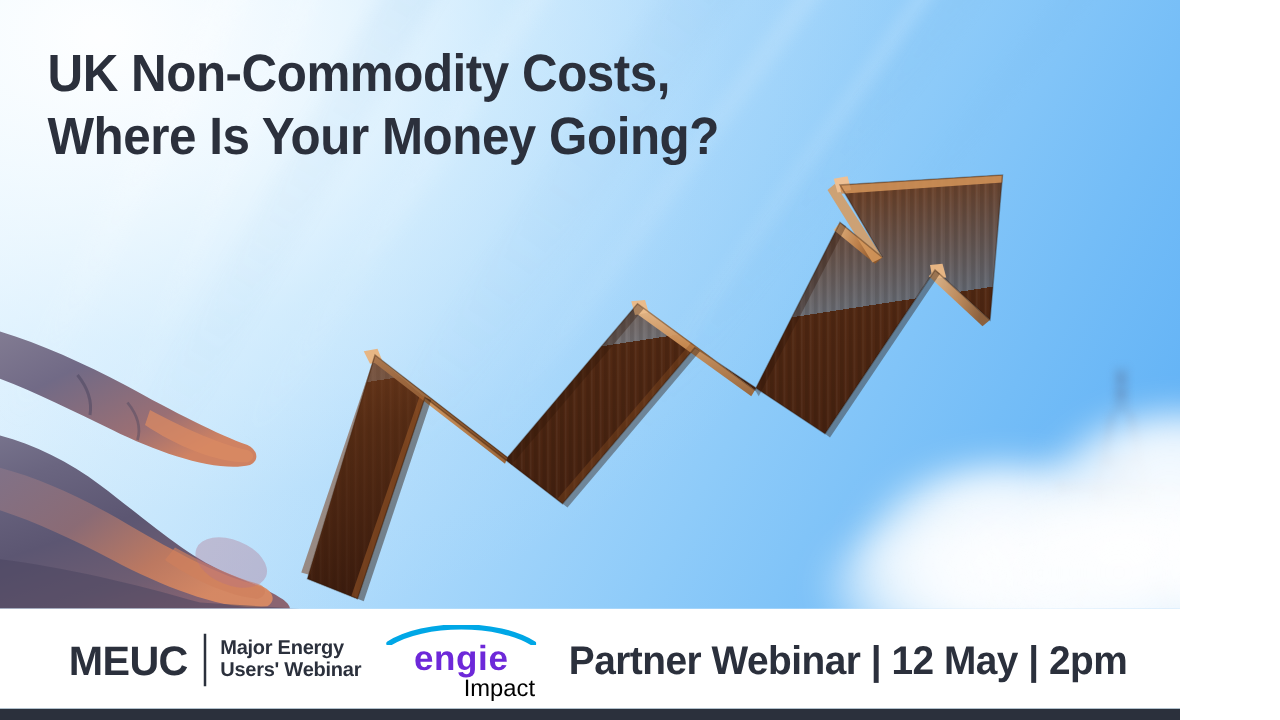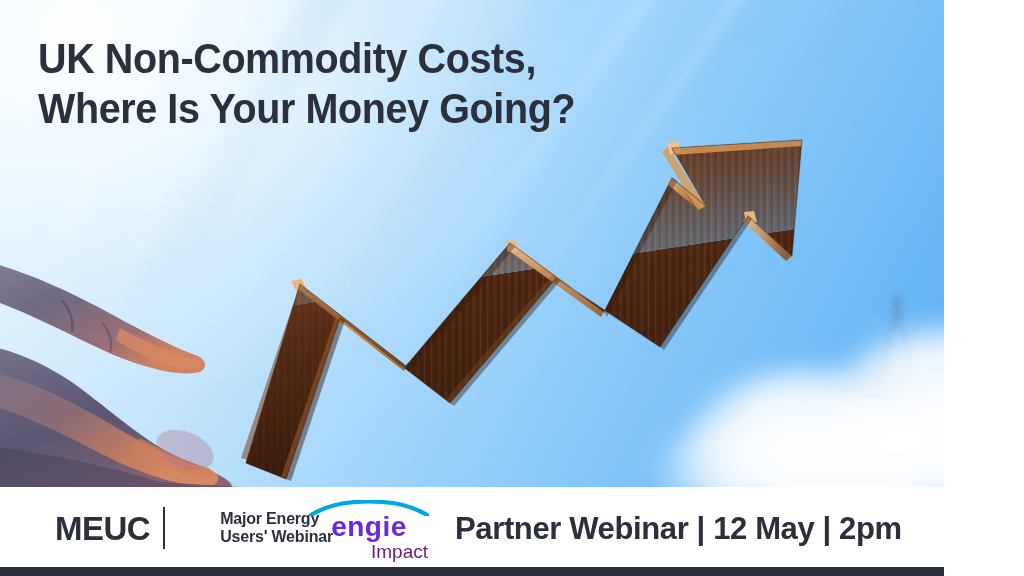--- a/index.html
+++ b/index.html
@@ -182,21 +182,20 @@
     background: #2b303c;
     margin: 0 11px 0 13px;
   }
   #meuc-sub {
     font-family: "Liberation Sans", sans-serif;
     font-weight: bold;
     font-size: 16px;
     line-height: 18px;
     letter-spacing: -0.2px;
     color: #2b303c;
-    margin-left: 44px;
   }
   #meuc-sub div { white-space: nowrap; }
 
   
   #engie-logo {
     position: absolute;
     left: 309px;
     top: 500px;
     width: 120px;
     height: 62px;
@@ -219,21 +218,21 @@
   #engie-impact {
     position: absolute;
     left: 0;
     top: 41px;
     width: 119px;
     text-align: right;
     font-family: "Liberation Sans", sans-serif;
     font-weight: normal;
     font-size: 19px;
     line-height: 21px;
-    color: #701a75;
+    color: #000000;
   }
 
   
   #footer-headline {
     position: absolute;
     left: 455px;
     top: 509px;
     font-family: "Liberation Sans", sans-serif;
     font-weight: bold;
     font-size: 32px;

